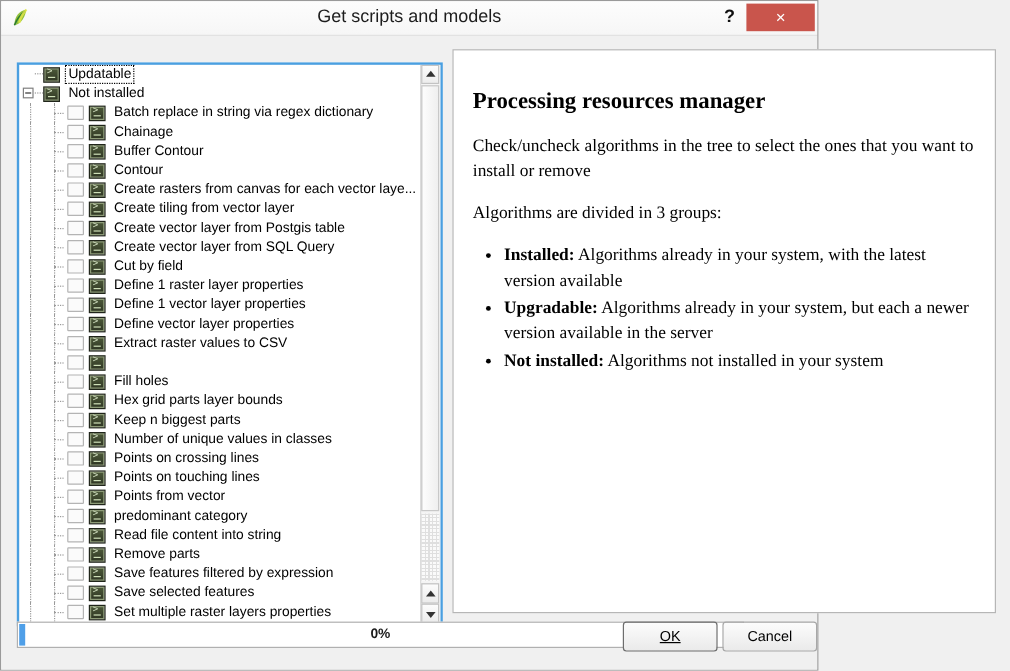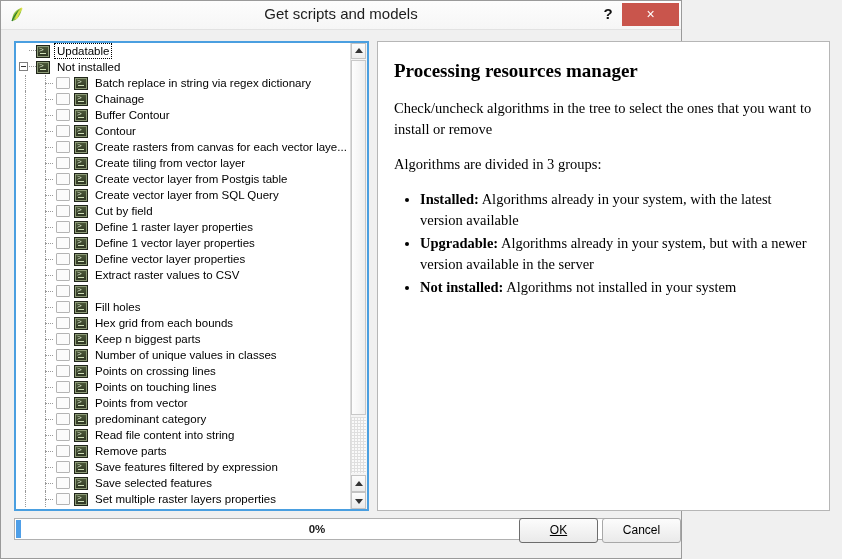--- a/index.html
+++ b/index.html
@@ -56,21 +56,21 @@
   
   #content {
     position: absolute;
     left: 0; top: 29px; right: 0; bottom: 0;
     background: #f0f0f0;
   }
 
   
   #tree-panel {
     position: absolute;
-    left: 13px; top: 11px;
+    left: 13px; top: 22px;
     width: 355px; height: 470px;
     background: #ffffff;
     border: 2px solid #4a9fe0;
     box-sizing: border-box;
     overflow: hidden;
   }
   #tree-scroll {
     position: absolute;
     left: 0; top: 0; right: 16px; bottom: 0;
     overflow: hidden;
@@ -234,21 +234,21 @@
     border: 1px solid #b6b6b6;
     box-sizing: border-box;
     padding: 14px 16px 10px 16px;
     overflow: hidden;
     font-family: "Liberation Serif", serif;
     color: #000;
   }
   #desc-title {
     font-size: 19px;
     font-weight: bold;
-    margin: 4px 0 16px 0;
+    margin: 18px 0 16px 0;
     font-family: "Liberation Serif", serif;
   }
   .desc-p {
     font-size: 14.5px;
     line-height: 1.45;
     margin: 0 0 14px 0;
   }
   #desc-list {
     margin: 0;
     padding-left: 26px;
@@ -438,21 +438,21 @@
             <span class="guide-col line tee"></span>
             <span class="chk"></span>
             <span class="script-icon"></span>
             <span class="row-label-wrap">Fill holes</span>
           </div>
           <div class="tree-row">
             <span class="guide-col line"></span>
             <span class="guide-col line tee"></span>
             <span class="chk"></span>
             <span class="script-icon"></span>
-            <span class="row-label-wrap">Hex grid from each bounds</span>
+            <span class="row-label-wrap">Hex grid parts layer bounds</span>
           </div>
           <div class="tree-row">
             <span class="guide-col line"></span>
             <span class="guide-col line tee"></span>
             <span class="chk"></span>
             <span class="script-icon"></span>
             <span class="row-label-wrap">Keep n biggest parts</span>
           </div>
           <div class="tree-row">
             <span class="guide-col line"></span>
@@ -542,21 +542,21 @@
         </div>
       </div>
     </div>
 
     <div id="desc-panel">
       <div id="desc-title">Processing resources manager</div>
       <p class="desc-p">Check/uncheck algorithms in the tree to select the ones that you want to install or remove</p>
       <p class="desc-p">Algorithms are divided in 3 groups:</p>
       <ul id="desc-list">
           <li><b>Installed:</b><span> Algorithms already in your system, with the latest version available</span></li>
-          <li><b>Upgradable:</b><span> Algorithms already in your system, but with a newer version available in the server</span></li>
+          <li><b>Upgradable:</b><span> Algorithms already in your system, but each a newer version available in the server</span></li>
           <li><b>Not installed:</b><span> Algorithms not installed in your system</span></li>
         </ul>
     </div>
 
     <div id="progress-wrap">
       <div id="progress-fill"></div>
       <div id="progress-text">0%</div>
     </div>
 
     <div class="dlg-btn" id="ok-btn">OK</div>

